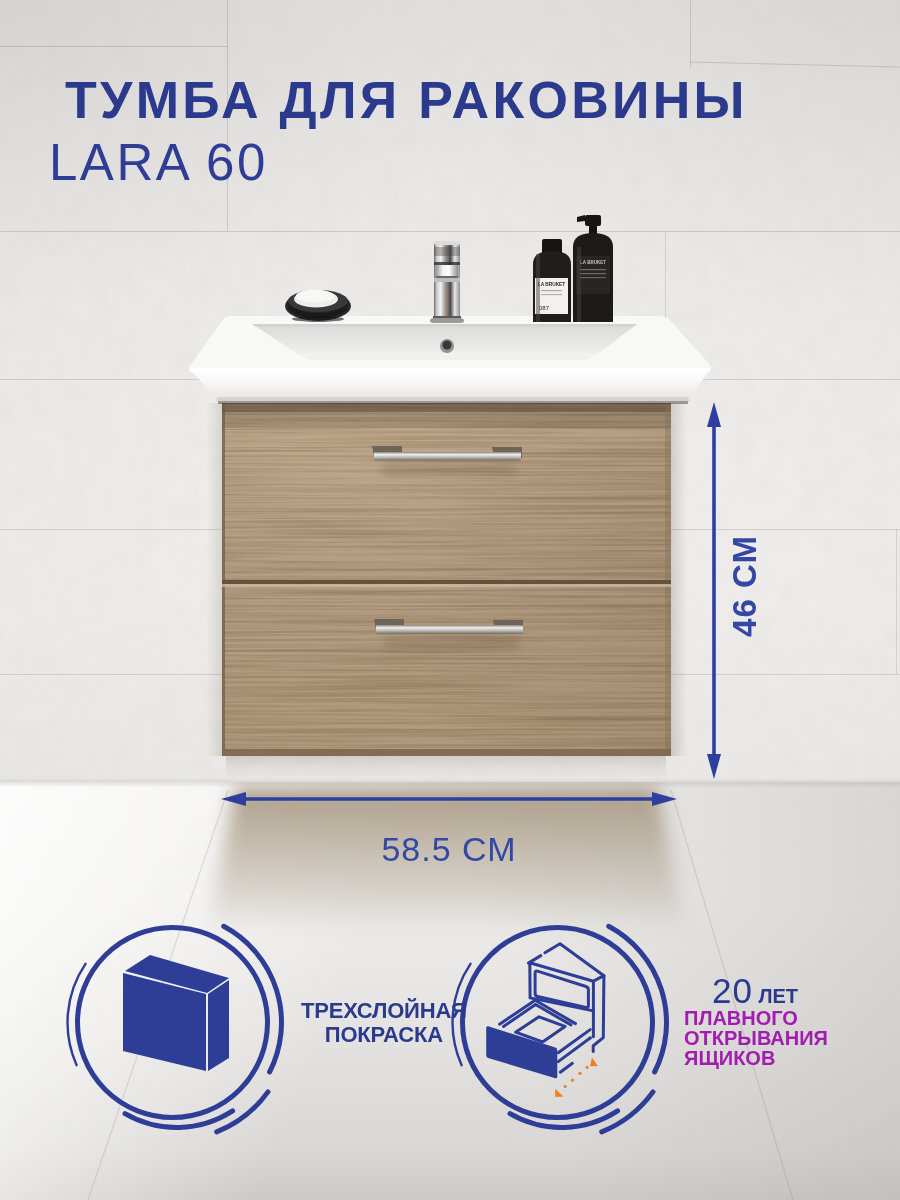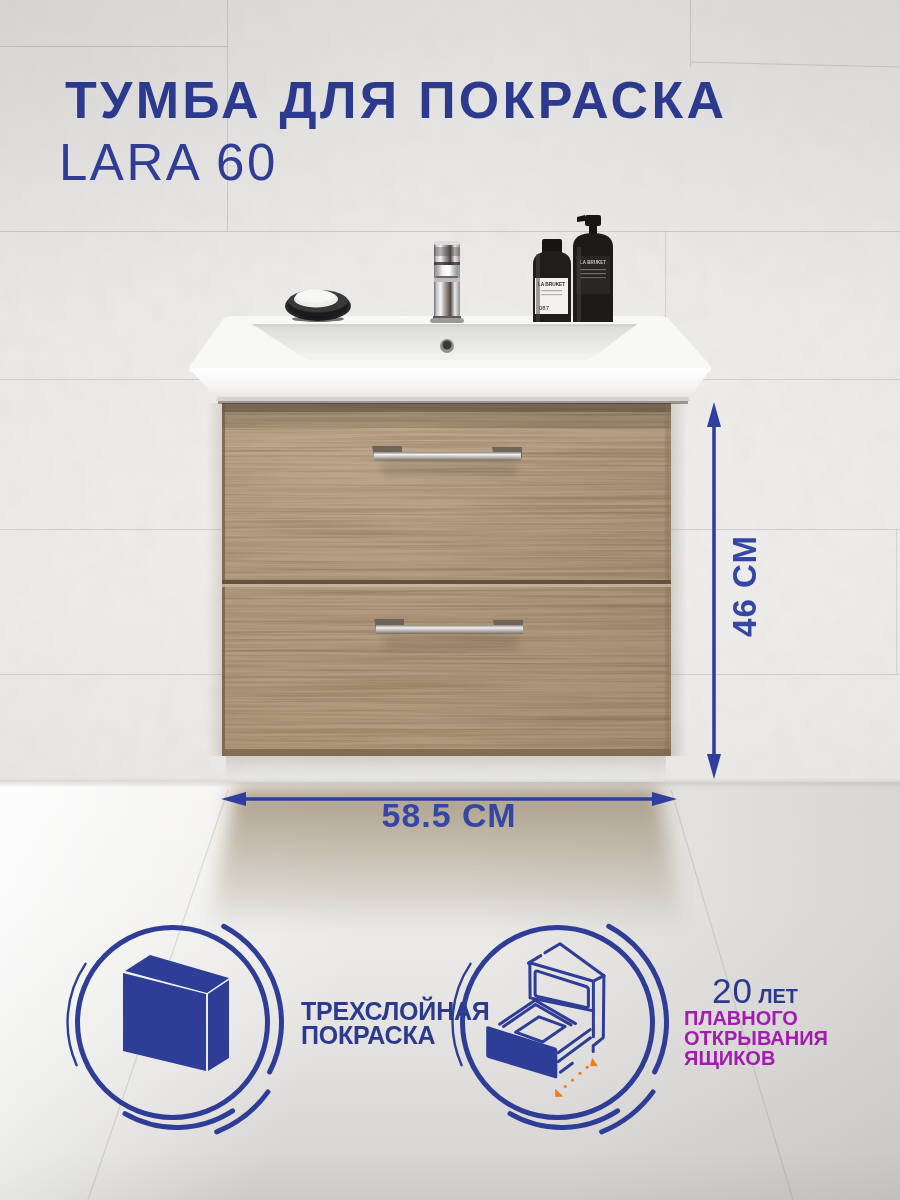--- a/index.html
+++ b/index.html
@@ -68,23 +68,23 @@
 
   <g style="filter:blur(9px)">
     <path d="M235,5 L658,5 L685,150 L208,150 Z" fill="url(#refl)"></path>
   </g>
 
   <line x1="228" y1="8" x2="88" y2="418" stroke="#7d7b78" stroke-opacity="0.22" stroke-width="1.2"></line>
 
   <line x1="671" y1="8" x2="793" y2="418" stroke="#7d7b78" stroke-opacity="0.22" stroke-width="1.2"></line>
 </svg>
 
-<div class="abs" style="left:65px;top:70px;font-size:52px;font-weight:700;color:#2c3a8e;letter-spacing:3.3px;">ТУМБА ДЛЯ ПОКРАСКА</div>
-
-<div class="abs" style="left:59px;top:133px;font-size:51px;font-weight:400;color:#2f3d95;letter-spacing:2.5px;">LARA 60</div>
+<div class="abs" style="left:65px;top:70px;font-size:52px;font-weight:700;color:#2c3a8e;letter-spacing:3.3px;">ТУМБА ДЛЯ РАКОВИНЫ</div>
+
+<div class="abs" style="left:49px;top:133px;font-size:51px;font-weight:400;color:#2f3d95;letter-spacing:2.5px;">LARA 60</div>
 
 <svg class="abs" style="left:0;top:0;" width="900" height="1200" viewBox="0 0 900 1200">
   <defs>
     <linearGradient id="woodV" x1="0" y1="0" x2="0" y2="1">
       <stop offset="0" stop-color="#c0aa8e"></stop>
       <stop offset="0.5" stop-color="#b39d82"></stop>
       <stop offset="1" stop-color="#b1997d"></stop>
     </linearGradient>
     <clipPath id="cabClip">
         <rect x="222" y="403" width="449" height="353"></rect>
@@ -269,21 +269,21 @@
 
   <g stroke="#2f3f9e" stroke-width="3.6" fill="#2f3f9e">
     <line x1="242" y1="799" x2="656" y2="799"></line>
     <path d="M221,799 L246,792 L246,806 Z" stroke="none"></path>
     <path d="M677,799 L652,792 L652,806 Z" stroke="none"></path>
   </g>
 </svg>
 
 <div class="abs" style="left:745px;top:586px;font-size:33px;font-weight:700;color:#3447a5;transform:translate(-50%,-50%) rotate(-90deg);white-space:nowrap;letter-spacing:1px;">46 СМ</div>
 
-<div class="abs" style="left:449px;top:815px;font-size:34px;font-weight:700;color:#3447a5;transform:translate(-50%,-50%);white-space:nowrap;letter-spacing:1px;">58.5 СМ</div>
+<div class="abs" style="left:449px;top:849px;font-size:34px;font-weight:400;color:#3447a5;transform:translate(-50%,-50%);white-space:nowrap;letter-spacing:1px;">58.5 СМ</div>
 
 <svg class="abs" style="left:55px;top:905px;" width="235" height="235" viewBox="0 0 235 235">
   <g fill="none" stroke="#2e3d96" stroke-linecap="round">
     <circle cx="117.5" cy="117.5" r="95" stroke-width="5"></circle>
     <path d="M 168.7,21.3 A 109,109 0 0 1 214.6,167.0" stroke-width="5"></path>
     <path d="M 177.6,205.9 A 103,103 0 0 1 70.0,208.7" stroke-width="5" transform="translate(0,0)"></path>
     <path d="M 213.0,186.9 A 118,118 0 0 1 161.7,226.9" stroke-width="5"></path>
     <path d="M 21.6,160.2 A 105,105 0 0 1 30.5,58.8" stroke-width="2.4"></path>
   </g>
   <g fill="#2e3d96">
@@ -320,17 +320,17 @@
   <g fill="#ef7f1a">
     <path d="M115.1,183.7 L123.5,191.4 L115.3,191.9 Z"></path>
     <circle cx="125.2" cy="181.5" r="1.6"></circle>
     <circle cx="132.5" cy="175.2" r="1.6"></circle>
     <circle cx="140.0" cy="168.3" r="1.6"></circle>
     <circle cx="147.2" cy="162.3" r="1.6"></circle>
     <path d="M152.1,152.7 L158.0,161.3 L150.0,161.1 Z"></path>
   </g>
 </svg>
 
-<div class="abs" style="left:301px;top:999px;font-size:25px;font-weight:700;color:#2c3a8e;line-height:24px;letter-spacing:-0.2px;">ТРЕХСЛОЙНАЯ<br>ПОКРАСКА</div>
+<div class="abs" style="left:301px;top:999px;font-size:22px;font-weight:700;color:#2c3a8e;line-height:24px;letter-spacing:-0.2px;text-align:center;">ТРЕХСЛОЙНАЯ<br>ПОКРАСКА</div>
 
 <div class="abs" style="left:684px;top:971px;color:#2c3a8e;margin-left:28px;"><span style="font-size:35px;font-weight:400;letter-spacing:1px;">20</span><span style="font-size:20px;font-weight:700;"> ЛЕТ</span></div>
 
 <div class="abs" style="left:684px;top:1008px;font-size:20px;font-weight:700;color:#a21caf;line-height:20px;">ПЛАВНОГО<br>ОТКРЫВАНИЯ<br>ЯЩИКОВ</div>
 
 </body></html>

